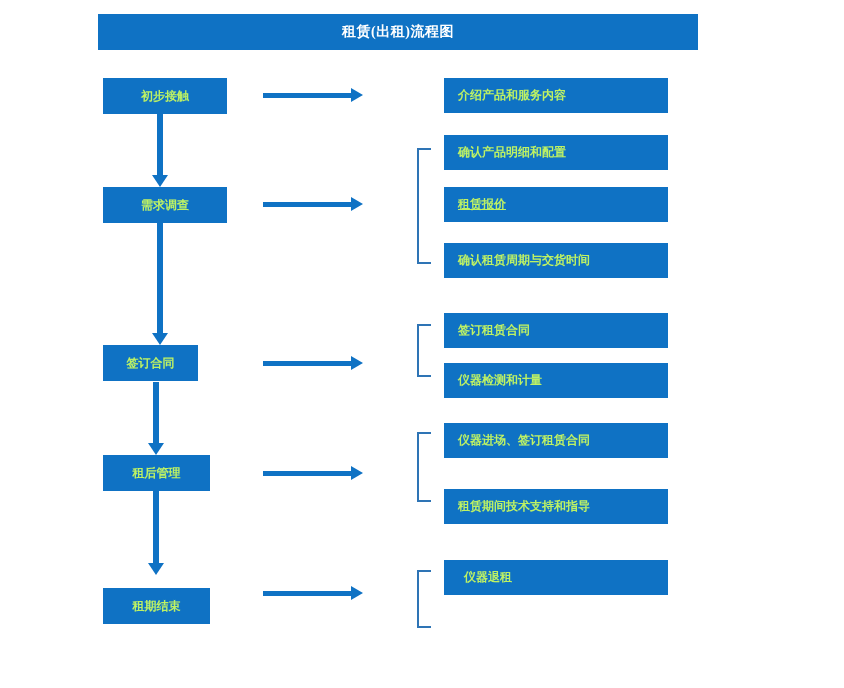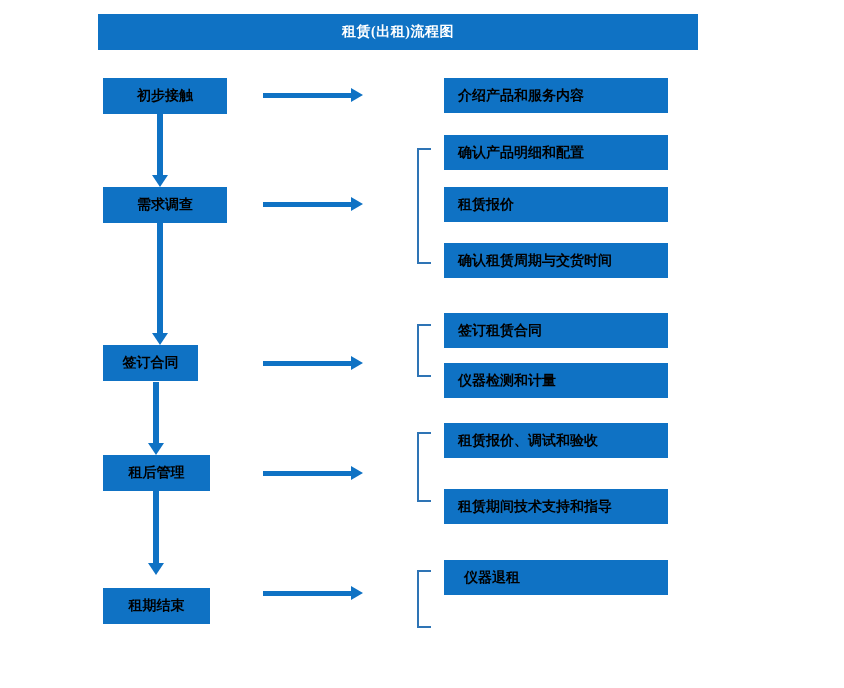--- a/index.html
+++ b/index.html
@@ -32,23 +32,23 @@
     font-weight: bold;
     line-height: 36px;
     text-align: center;
     letter-spacing: 0.5px;
   }
 
   
   .box {
     position: absolute;
     background: #0F72C4;
-    color: #000000;
+    color: #bef264;
     font-weight: bold;
-    font-size: 14px;
+    font-size: 12px;
     display: flex;
     align-items: center;
     box-sizing: border-box;
   }
   .box.left {
     justify-content: center;
     height: 36px;
   }
   .box.right {
     justify-content: flex-start;
@@ -180,28 +180,28 @@
   <div class="bracket" style="top:324px; height:53px;"></div>
 
   <div class="bracket" style="top:432px; height:70px;"></div>
 
   <div class="bracket" style="top:570px; height:58px;"></div>
 
   <div class="box right" style="top:78px;">介绍产品和服务内容</div>
 
   <div class="box right" style="top:135px;">确认产品明细和配置</div>
 
-  <div class="box right" style="top:187px;">租赁报价</div>
+  <div class="box right" style="top:187px;text-decoration:underline;">租赁报价</div>
 
   <div class="box right" style="top:243px;">确认租赁周期与交货时间</div>
 
   <div class="box right" style="top:363px;">仪器检测和计量</div>
 
   <div class="box right" style="top:313px;">签订租赁合同</div>
 
-  <div class="box right" style="top:423px;">租赁报价、调试和验收</div>
+  <div class="box right" style="top:423px;">仪器进场、签订租赁合同</div>
 
   <div class="box right" style="top:489px;">租赁期间技术支持和指导</div>
 
   <div class="box right" style="top:560px;padding-left:20px;">仪器退租</div>
 
 
 </div>
 
 </body></html>

